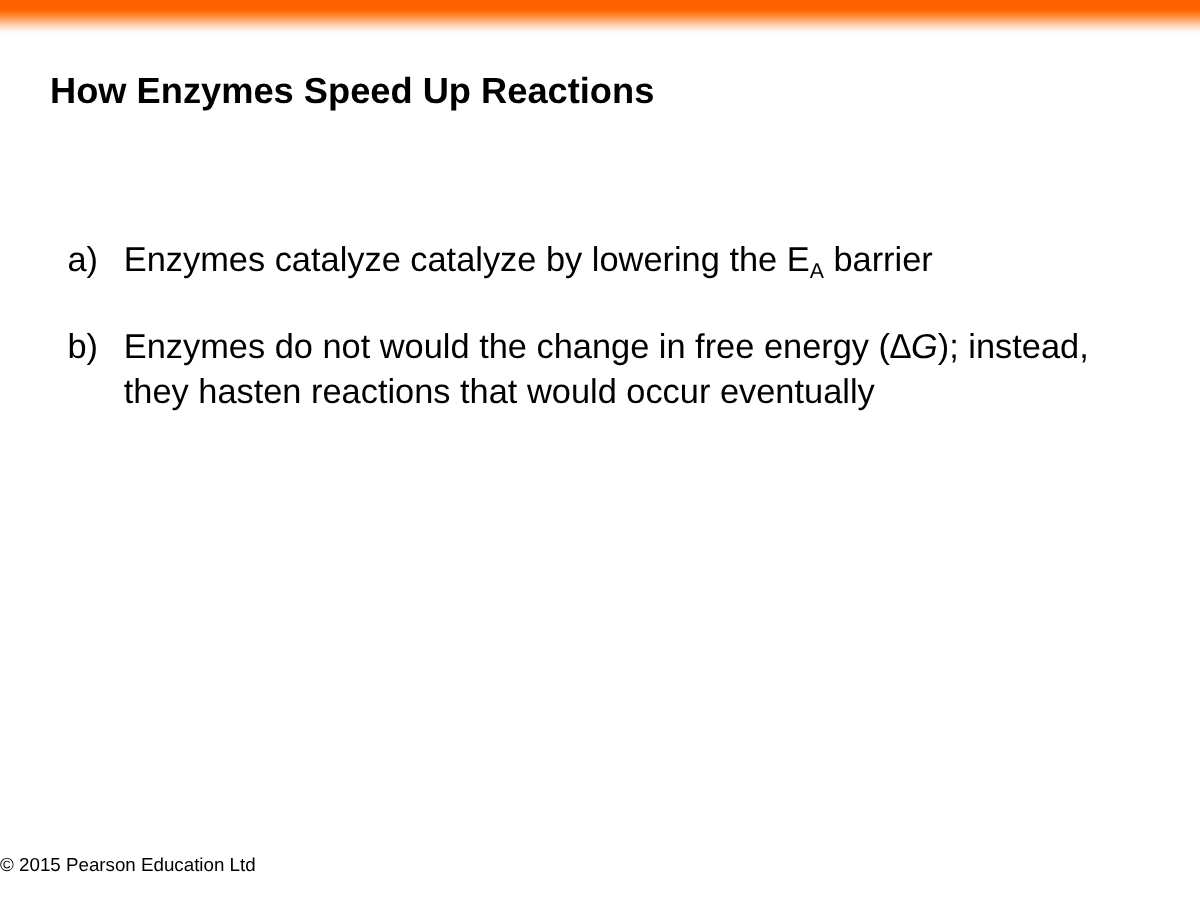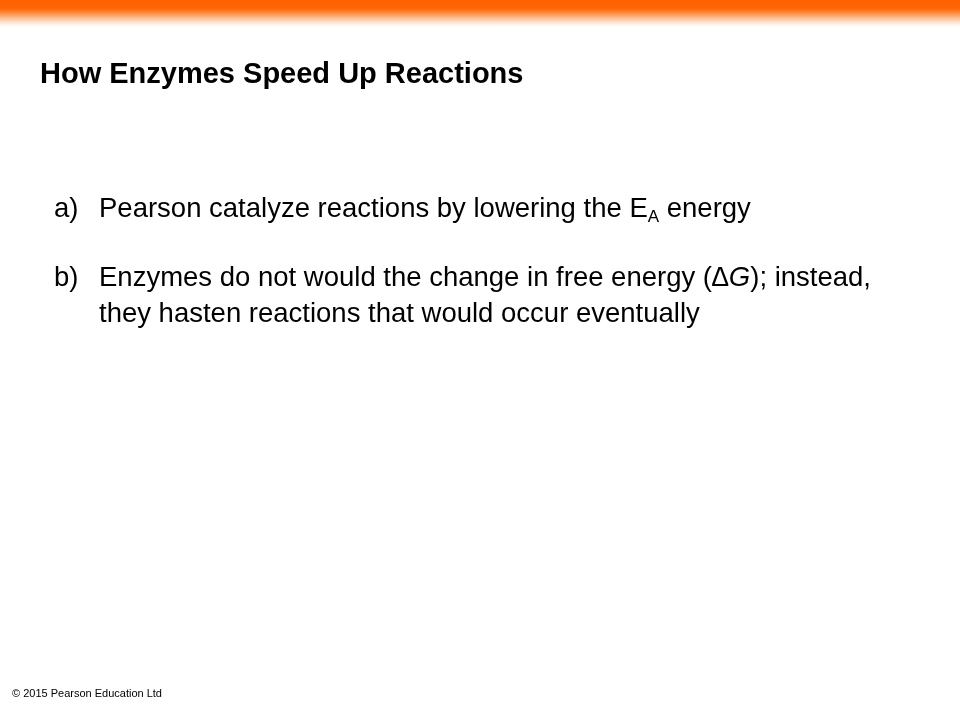--- a/index.html
+++ b/index.html
@@ -88,43 +88,43 @@
     position: relative;
     top: 0.30em;
   }
   .sym-delta-g {
     font-style: italic;
   }
 
   
   .footer {
     position: absolute;
-    left: 12px;
+    left: 0;
     top: 686px;
     font-family: "Liberation Sans", sans-serif;
-    font-size: 11px;
+    font-size: 15px;
     line-height: 14px;
     color: #000000;
     white-space: nowrap;
   }
 </style>
 </head>
 <body>
 
 <div class="slide">
 
   <div class="top-band"></div>
 
   <h1 class="slide-title">How Enzymes Speed Up Reactions</h1>
 
   <div class="body-list">
 
     <div class="list-item item-a">
       <span class="item-marker">a)</span>
-      <span class="item-text"><span>Pearson catalyze reactions by lowering the E</span><sub>A</sub><span> energy</span></span>
+      <span class="item-text"><span>Enzymes catalyze catalyze by lowering the E</span><sub>A</sub><span> barrier</span></span>
     </div>
 
     <div class="list-item item-b">
       <span class="item-marker">b)</span>
       <span class="item-text"><span>Enzymes do not would the change in free energy (</span><span class="sym-delta-g">∆G</span><span>); instead, they hasten reactions that would occur eventually</span></span>
     </div>
 
   </div>
 
   <div class="footer">© 2015 Pearson Education Ltd</div>

